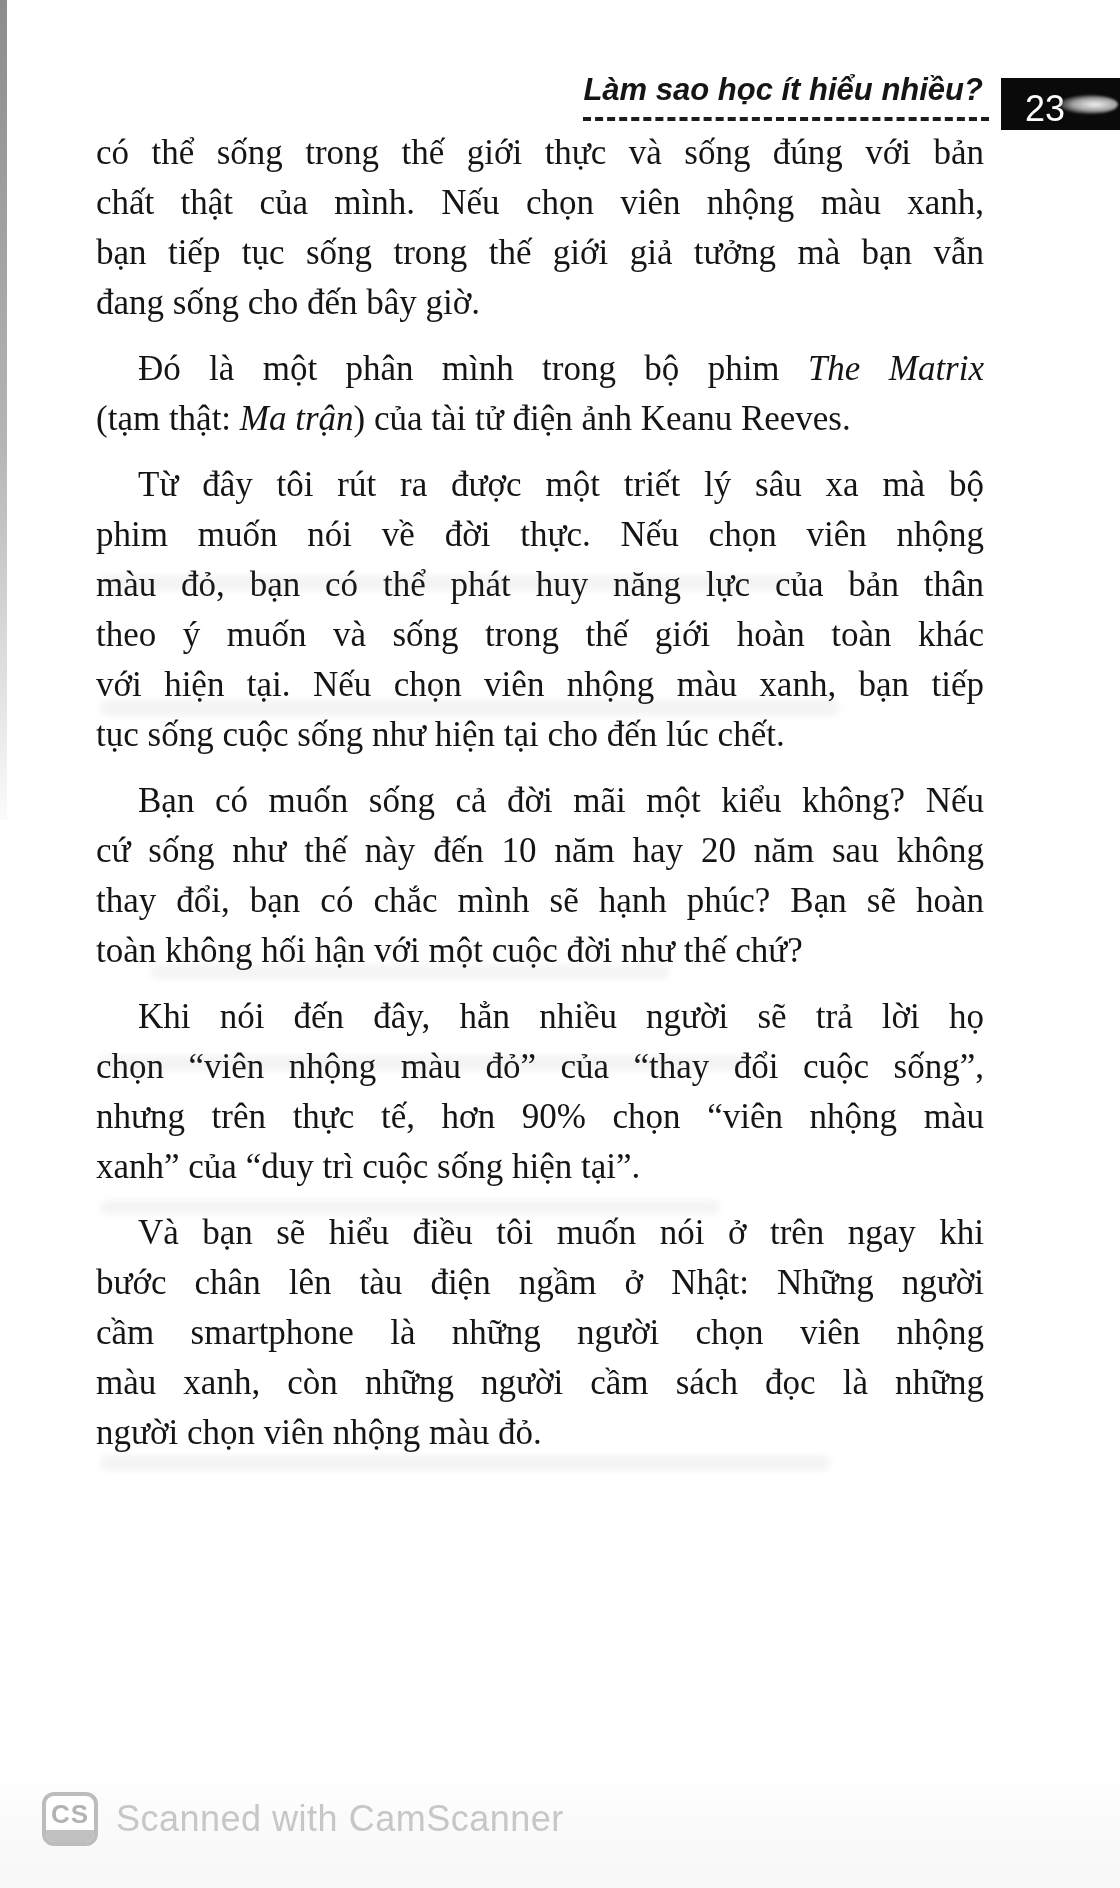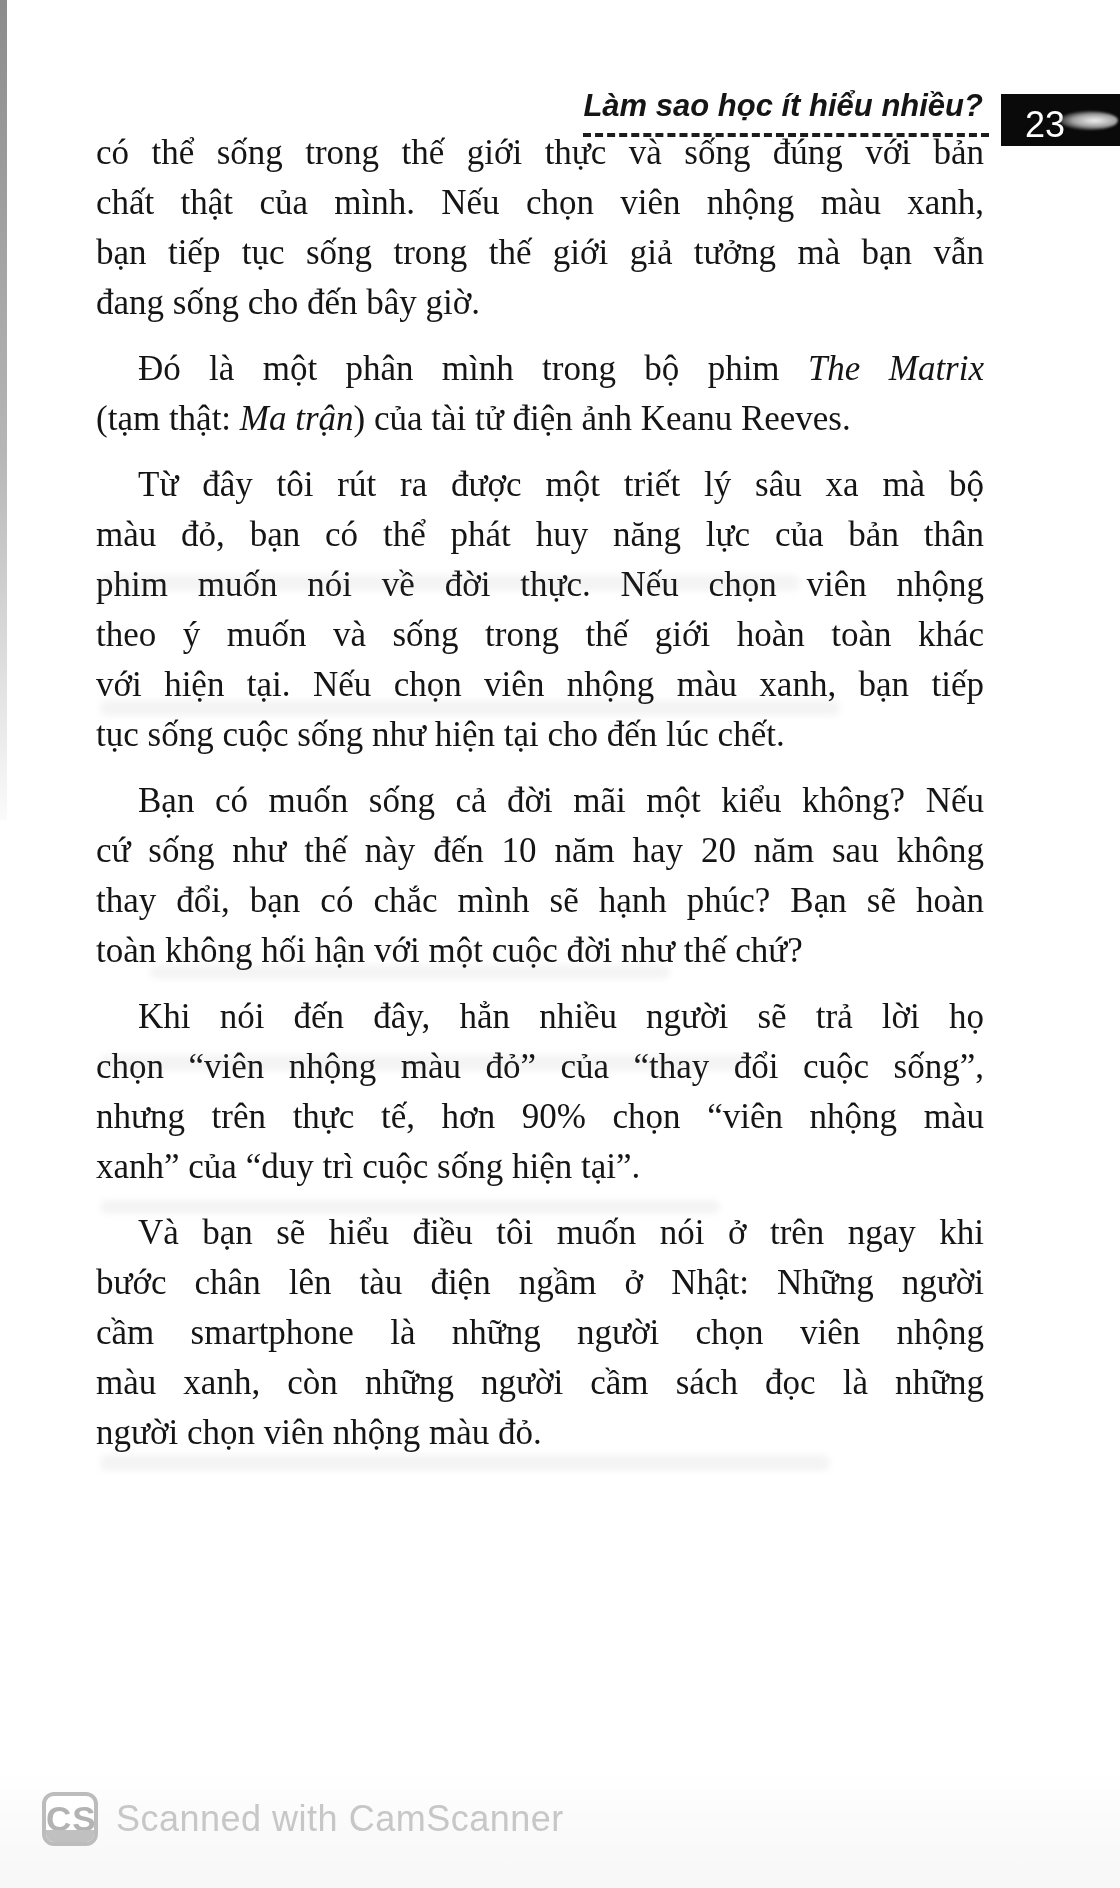--- a/index.html
+++ b/index.html
@@ -29,21 +29,20 @@
       rgba(45,45,45,0.02) 100%);
   }
 
   
   .header {
     position: absolute;
     top: 72px;
     right: 0;
     display: flex;
     align-items: flex-end;
-    margin-top: 16px;
   }
   .header-title {
     font-family: "Liberation Sans", sans-serif;
     font-style: italic;
     font-weight: 700;
     font-size: 31px;
     line-height: 36px;
     color: var(--text-color, #151515);
     border-bottom: 4px dashed #1c1c1c;
     padding-bottom: 9px;
@@ -137,21 +136,21 @@
     background: #ffffff;
     overflow: hidden;
     flex: 0 0 auto;
   }
   .cs-text {
     display: block;
     text-align: center;
     margin-top: 3px;
     font-family: "Liberation Sans", sans-serif;
     font-weight: 700;
-    font-size: 35px;
+    font-size: 26px;
     letter-spacing: 1px;
     color: #b3b3b3;
   }
   .cs-bottom {
     position: absolute;
     left: 0;
     right: 0;
     bottom: 0;
     height: 12px;
     background: #c0c0c0;
@@ -187,22 +186,22 @@
         <div class="line"><span>chất thật của mình. Nếu chọn viên nhộng màu xanh,</span></div>
         <div class="line"><span>bạn tiếp tục sống trong thế giới giả tưởng mà bạn vẫn</span></div>
         <div class="line last"><span>đang sống cho đến bây giờ.</span></div>
       </div>
       <div class="paragraph">
         <div class="line first"><span>Đó là một phân mình trong bộ phim </span><span class="it">The Matrix</span></div>
         <div class="line last"><span>(tạm thật: </span><span class="it">Ma trận</span><span>) của tài tử điện ảnh Keanu Reeves.</span></div>
       </div>
       <div class="paragraph">
         <div class="line first"><span>Từ đây tôi rút ra được một triết lý sâu xa mà bộ</span></div>
+        <div class="line"><span>phim muốn nói về đời thực. Nếu chọn viên nhộng</span></div>
         <div class="line"><span>màu đỏ, bạn có thể phát huy năng lực của bản thân</span></div>
-        <div class="line"><span>phim muốn nói về đời thực. Nếu chọn viên nhộng</span></div>
         <div class="line"><span>theo ý muốn và sống trong thế giới hoàn toàn khác</span></div>
         <div class="line"><span>với hiện tại. Nếu chọn viên nhộng màu xanh, bạn tiếp</span></div>
         <div class="line last"><span>tục sống cuộc sống như hiện tại cho đến lúc chết.</span></div>
       </div>
       <div class="paragraph">
         <div class="line first"><span>Bạn có muốn sống cả đời mãi một kiểu không? Nếu</span></div>
         <div class="line"><span>cứ sống như thế này đến 10 năm hay 20 năm sau không</span></div>
         <div class="line"><span>thay đổi, bạn có chắc mình sẽ hạnh phúc? Bạn sẽ hoàn</span></div>
         <div class="line last"><span>toàn không hối hận với một cuộc đời như thế chứ?</span></div>
       </div>

